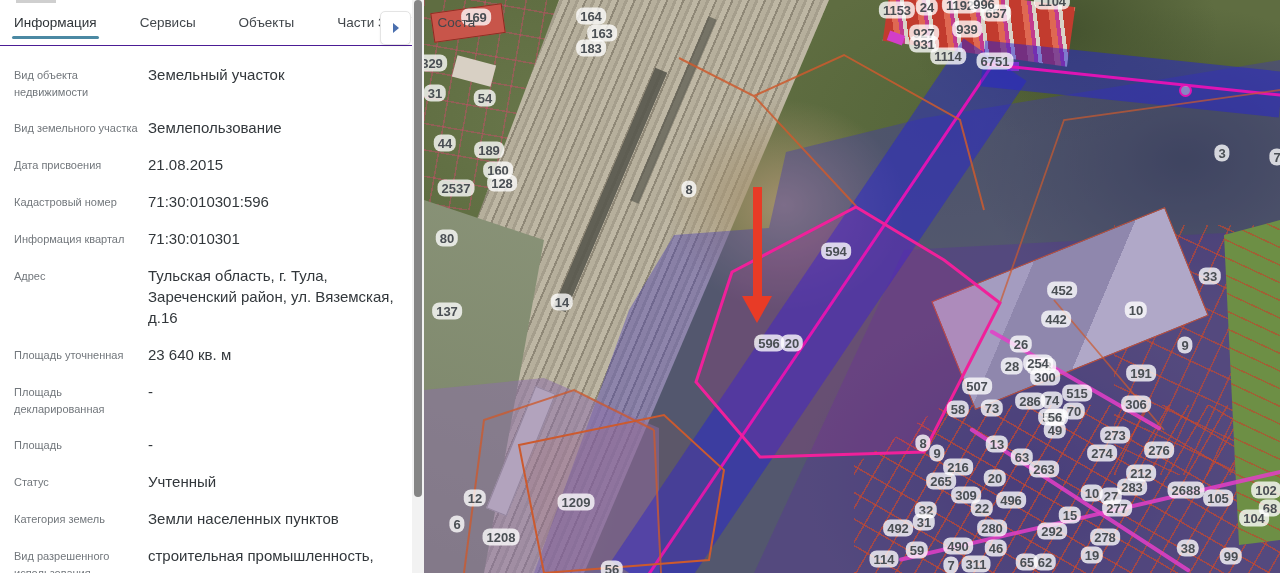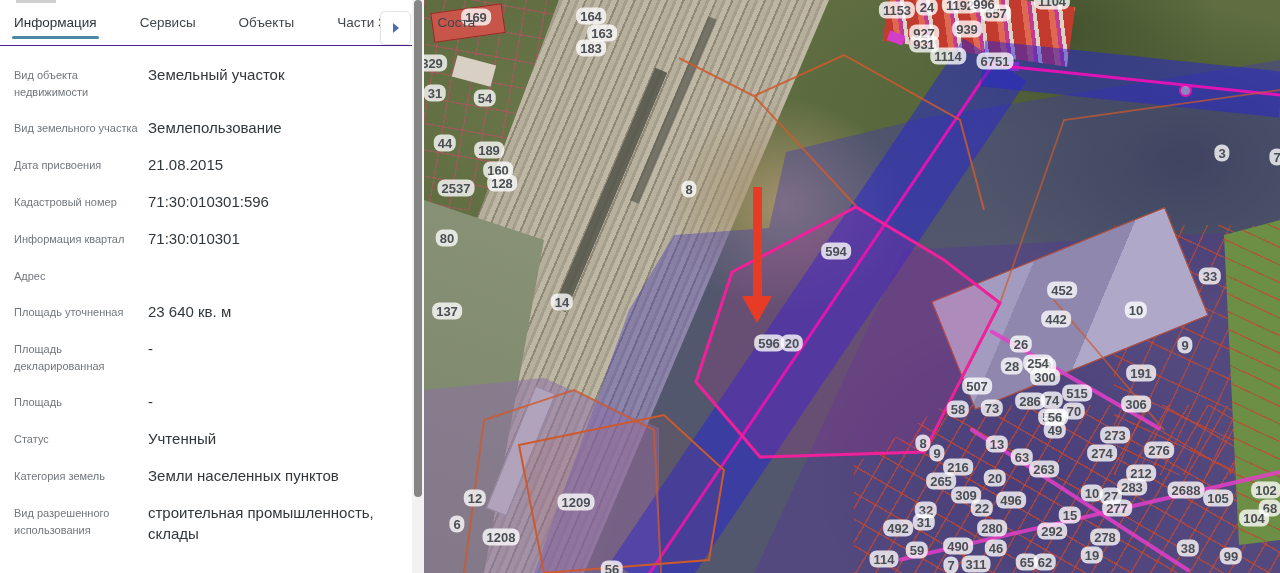--- a/index.html
+++ b/index.html
@@ -144,20 +144,21 @@
       <div class="row">
         <div class="flabel">Кадастровый номер</div>
         <div class="fvalue">71:30:010301:596</div>
       </div>
       <div class="row">
         <div class="flabel">Информация квартал</div>
         <div class="fvalue">71:30:010301</div>
       </div>
       <div class="row">
         <div class="flabel">Адрес</div>
+        <div class="fvalue">Тульская область, г. Тула, Зареченский район, ул. Вяземская, д.16</div>
       </div>
       <div class="row">
         <div class="flabel">Площадь уточненная</div>
         <div class="fvalue">23 640 кв. м</div>
       </div>
       <div class="row">
         <div class="flabel">Площадь декларированная</div>
         <div class="fvalue">-</div>
       </div>
       <div class="row">
@@ -311,21 +312,21 @@
       <div class="bub" style="left: 846px; top: 508px;">68</div>
       <div class="bub" style="left: 558px; top: 508px;">22</div>
       <div class="bub" style="left: 693px; top: 508px;">277</div>
       <div class="bub" style="left: 646px; top: 515px;">15</div>
       <div class="bub" style="left: 830px; top: 518px;">104</div>
       <div class="bub" style="left: 568px; top: 528px;">280</div>
       <div class="bub" style="left: 628px; top: 531px;">292</div>
       <div class="bub" style="left: 681px; top: 537px;">278</div>
       <div class="bub" style="left: 534px; top: 546px;">490</div>
       <div class="bub" style="left: 572px; top: 548px;">46</div>
-      <div class="bub" style="left: 764px; top: 548px;">38</div>
+      <div class="bub" style="left: 764px; top: 548px; border-radius: 8px;">38</div>
       <div class="bub" style="left: 807px; top: 556px;">99</div>
       <div class="bub" style="left: 527px; top: 565px;">7</div>
       <div class="bub" style="left: 552px; top: 564px;">311</div>
       <div class="bub" style="left: 603px; top: 562px;">65</div>
       <div class="bub" style="left: 621px; top: 562px;">62</div>
       <div class="bub" style="left: 668px; top: 555px;">19</div>
       <div class="bub" style="left: 502px; top: 510px;">32</div>
       <div class="bub" style="left: 500px; top: 522px;">31</div>
       <div class="bub" style="left: 474px; top: 528px;">492</div>
       <div class="bub" style="left: 493px; top: 550px;">59</div>

